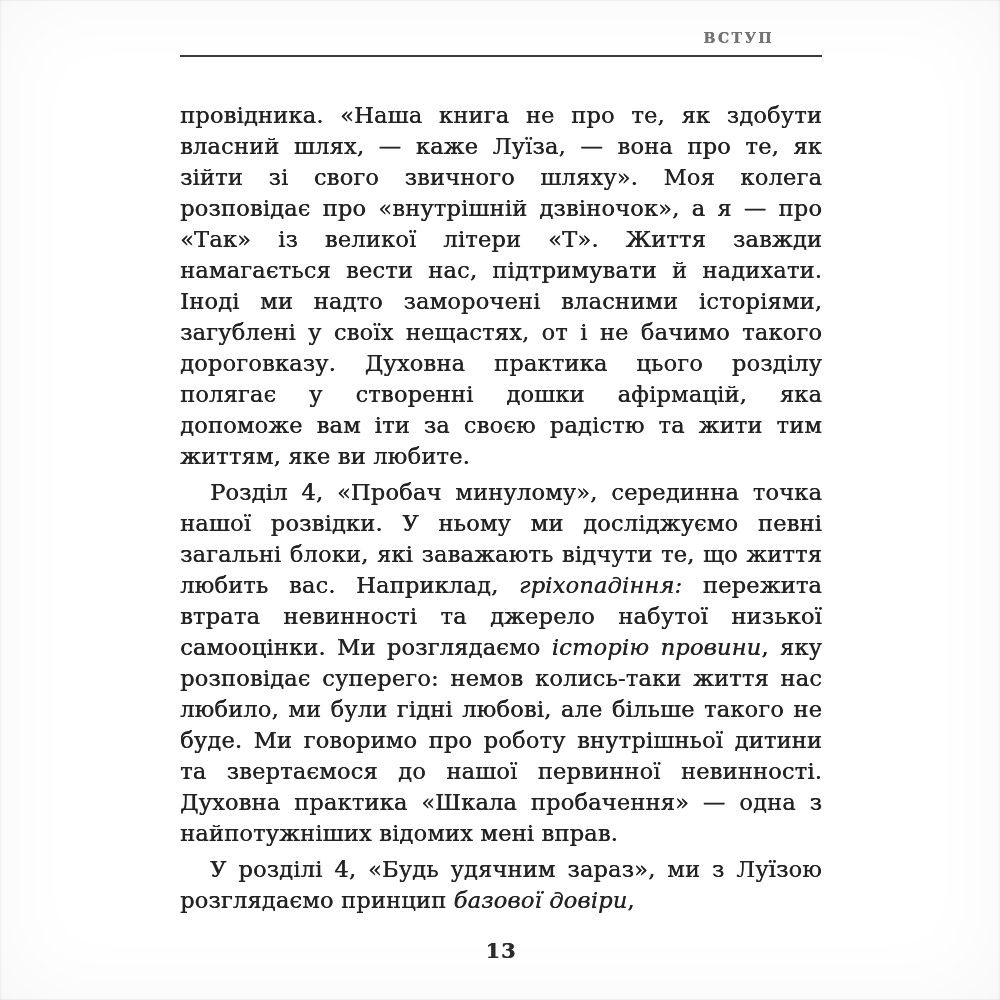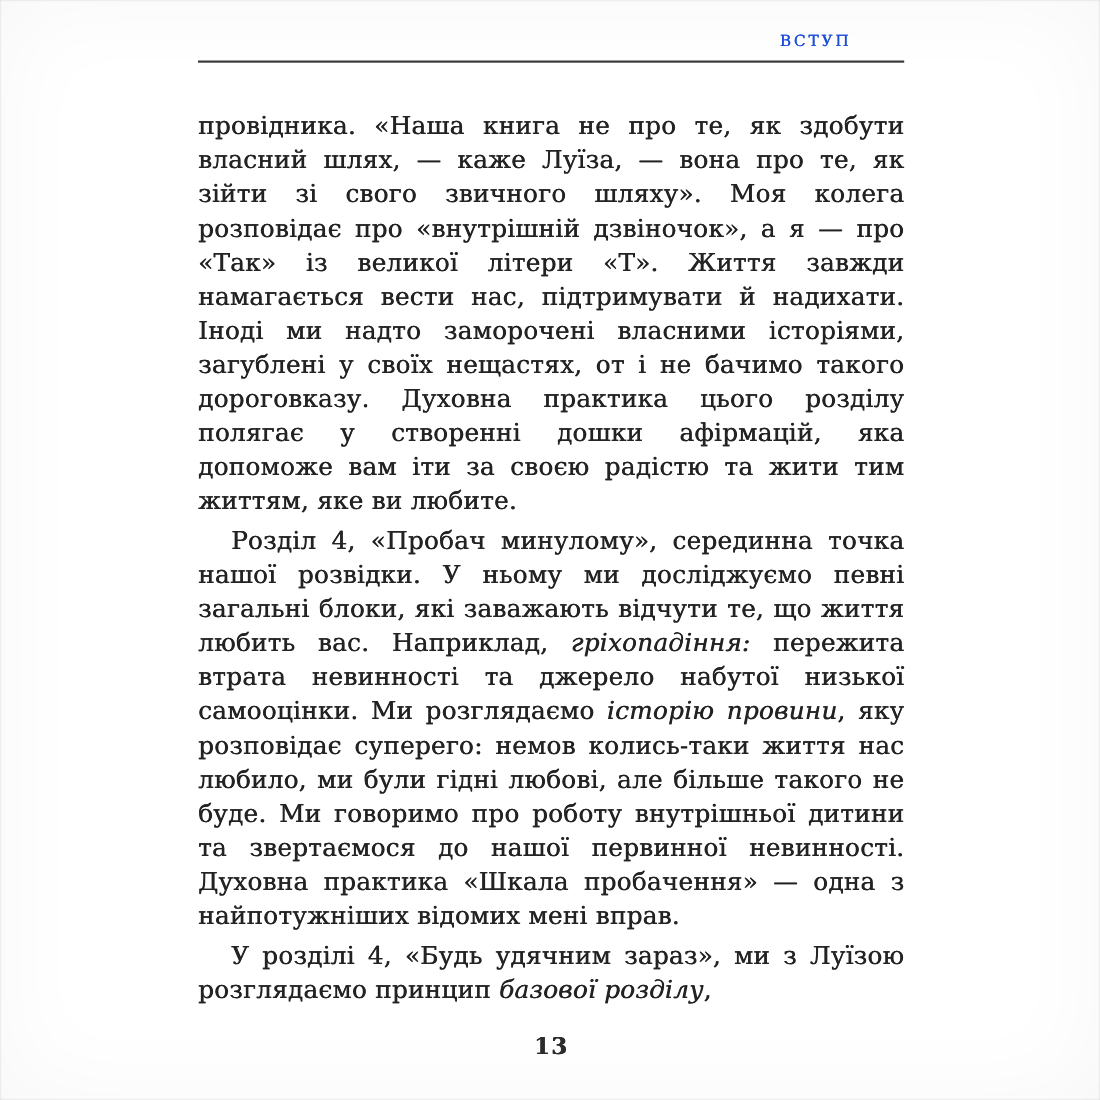--- a/index.html
+++ b/index.html
@@ -24,23 +24,23 @@
   .page-header {
     position: absolute;
     left: 180px;
     width: 642px;
     top: 30px;
     text-align: right;
   }
   .running-head {
     display: block;
     font-size: 14px;
-    font-weight: normal;
+    font-weight: bold;
     letter-spacing: 2.5px;
-    color: #1d4ed8;
+    color: #737373;
     padding-right: 48px;
     text-shadow: 0.3px 0 currentColor;
   }
   .header-rule {
     margin-top: 9px;
     border: 0;
     border-bottom: 2px solid #3a3a3a;
     height: 0;
   }
   .text-block {
@@ -85,20 +85,20 @@
 <div class="page">
 
   <header class="page-header">
     <span class="running-head">ВСТУП</span>
     <div class="header-rule"></div>
   </header>
 
   <main class="text-block" id="text-block">
       <p class="para"><span class="run-n">провідника. «Наша книга не про те, як здобути власний шлях, — каже Луїза, — вона про те, як зійти зі свого звичного шляху». Моя колега розповідає про «внутрішній дзвіночок», а я — про «Так» із великої літери «Т». Життя завжди намагається вести нас, підтримувати й надихати. Іноді ми надто заморочені власними історіями, загублені у своїх нещастях, от і не бачимо такого дороговказу. Духовна практика цього розділу полягає у створенні дошки афірмацій, яка допоможе вам іти за своєю радістю та жити тим життям, яке ви любите.</span></p>
       <p class="para indent"><span class="run-b">Розділ 4</span><span class="run-n">, «Пробач минулому», серединна точка нашої розвідки. У ньому ми досліджуємо певні загальні блоки, які заважають відчути те, що життя любить вас. Наприклад, </span><span class="run-i">гріхопадіння:</span><span class="run-n"> пережита втрата невинності та джерело набутої низької самооцінки. Ми розглядаємо </span><span class="run-i">історію провини</span><span class="run-n">, яку розповідає суперего: немов колись-таки життя нас любило, ми були гідні любові, але більше такого не буде. Ми говоримо про роботу внутрішньої дитини та звертаємося до нашої первинної невинності. Духовна практика «Шкала пробачення» — одна з найпотужніших відомих мені вправ.</span></p>
-      <p class="para indent"><span class="run-n">У </span><span class="run-b">розділі 4</span><span class="run-n">, «Будь удячним зараз», ми з Луїзою розглядаємо принцип </span><span class="run-i">базової розділу</span><span class="run-n">,</span></p>
+      <p class="para indent"><span class="run-n">У </span><span class="run-b">розділі 4</span><span class="run-n">, «Будь удячним зараз», ми з Луїзою розглядаємо принцип </span><span class="run-i">базової довіри</span><span class="run-n">,</span></p>
     </main>
 
   <footer class="page-footer">
     <span class="page-number">13</span>
   </footer>
 
 </div>
 
 </body></html>

